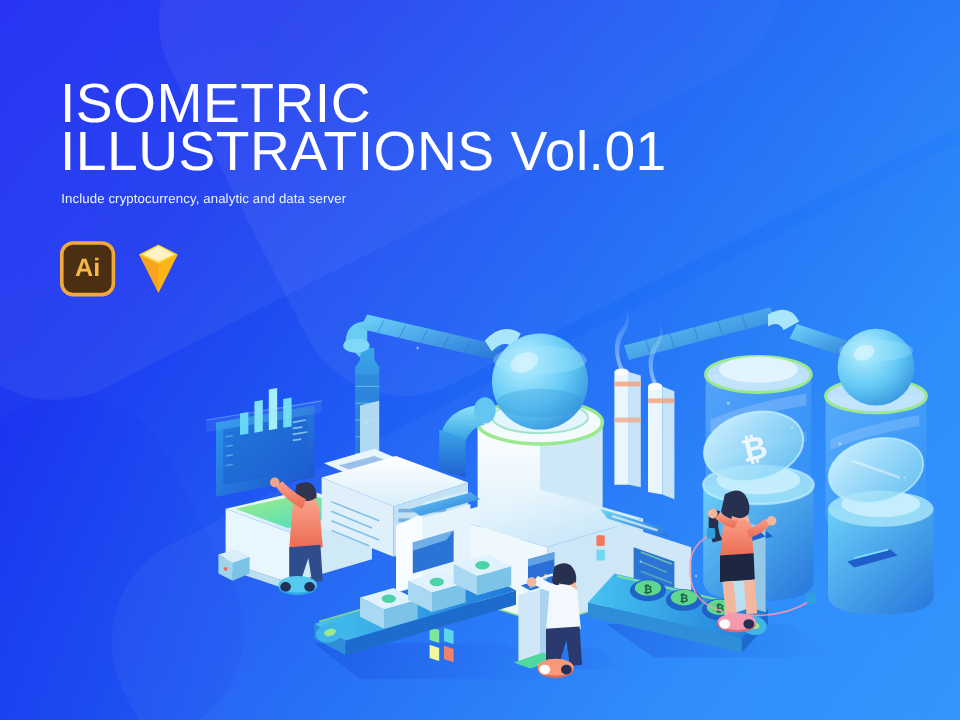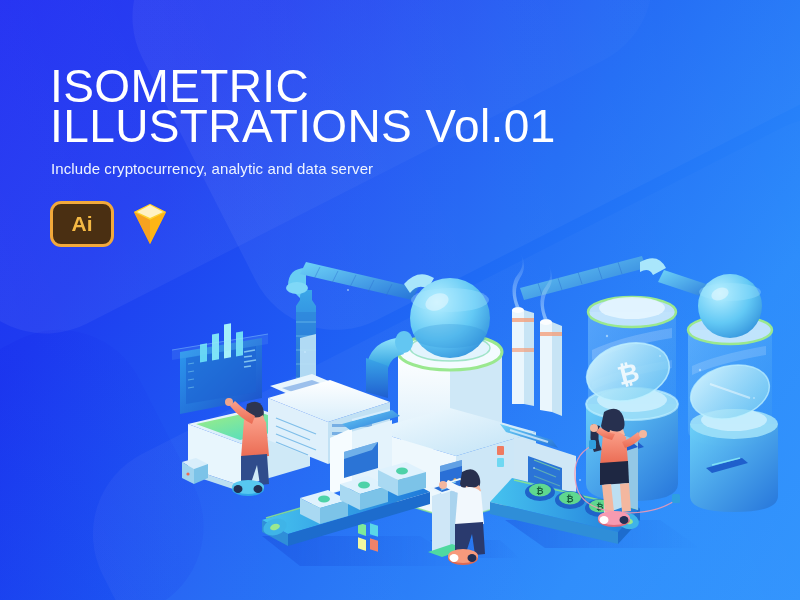--- a/index.html
+++ b/index.html
@@ -15,25 +15,25 @@
   .band2{width:900px;height:430px;left:150px;top:-250px;transform:rotate(-27deg);
     background:linear-gradient(90deg,rgba(255,255,255,.05),rgba(255,255,255,.012));}
   .band3{width:900px;height:560px;left:140px;top:260px;transform:rotate(-27deg);
     background:linear-gradient(90deg,rgba(255,255,255,.045),rgba(255,255,255,.01));}
   .band4{width:430px;height:300px;left:-240px;top:380px;transform:rotate(-27deg);
     background:linear-gradient(90deg,rgba(10,20,230,.30),rgba(10,20,230,.05));}
 
   
   .headline{position:absolute;left:50px;top:66px;width:520px;}
   .h-line{color:#ffffff;font-weight:normal;font-size:46px;line-height:40px;letter-spacing:.4px;}
-  .subtitle{position:absolute;left:51px;top:160px;color:#eef4ff;font-size:15px;letter-spacing:.1px;text-align:center;}
+  .subtitle{position:absolute;left:51px;top:160px;color:#eef4ff;font-size:11px;letter-spacing:.1px;text-align:center;}
 
   
   .badges{position:absolute;left:50px;top:200px;display:flex;gap:12px;align-items:center;}
-  .badge{width:64px;height:46px;border-radius:11px;display:flex;align-items:center;justify-content:center;
+  .badge{width:46px;height:46px;border-radius:11px;display:flex;align-items:center;justify-content:center;
     font-weight:bold;font-size:21px;box-sizing:border-box;}
   .badge-ai{background:#4a2f12;border:3px solid #f2a93b;color:#f5b944;}
   .badge-xd{background:#2e0320;border:3px solid #f43ec0;color:#f49fe0;}
   .badge-sk{width:48px;height:48px;position:relative;}
   .badge-sk svg{width:48px;height:48px;display:block;}
 
   
   #art{position:absolute;left:0;top:0;width:800px;height:600px;}
 </style>
 </head>

